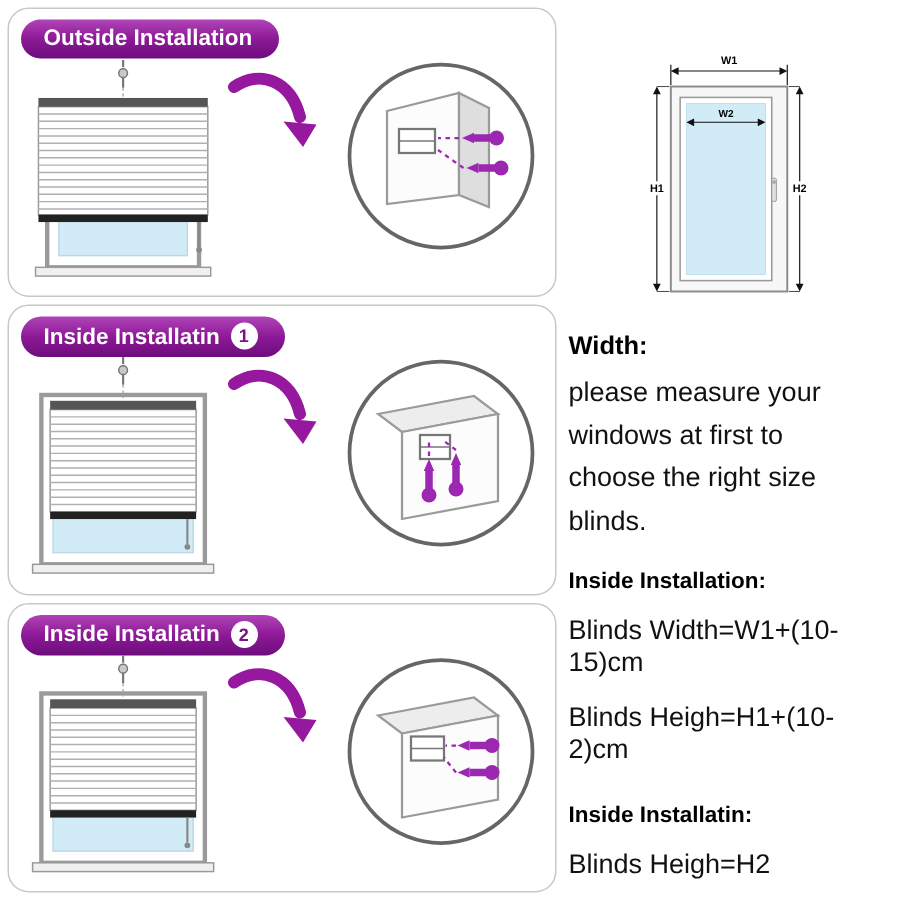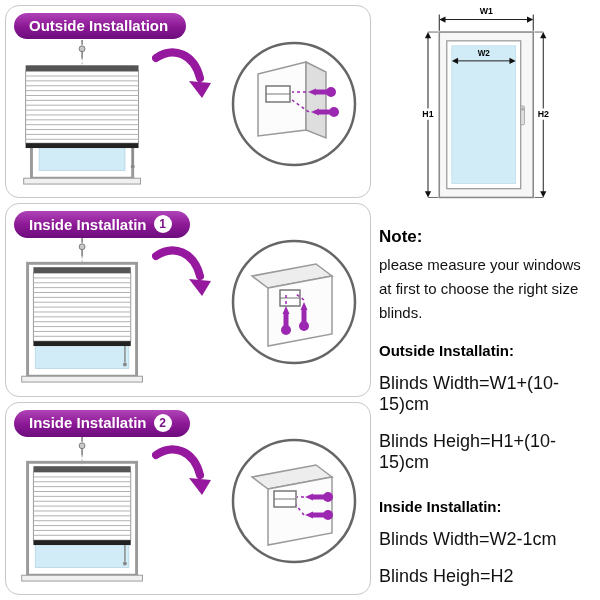--- a/index.html
+++ b/index.html
@@ -9,23 +9,23 @@
   .panel { position: relative; flex: 1; border: 1.5px solid #c8c8c8; border-radius: 14px; background: #fff; overflow: hidden; }
   .banner { position: absolute; top: 7px; left: 8px; display: flex; align-items: center; gap: 7px;
             padding: 4px 18px 5px 15px; border-radius: 16px;
             background: linear-gradient(180deg, #b044b8 0%, #8d1996 50%, #6d0c7d 100%);
             color: #fff; font-size: 15px; font-weight: bold; white-space: nowrap; }
   .badge { display: inline-flex; width: 18px; height: 18px; border-radius: 50%; background: #fff;
            color: #7b1286; font-size: 12px; font-weight: bold; align-items: center; justify-content: center; }
   .blinds-art { position: absolute; left: 6px; top: 30px; }
   .arrow-art { position: absolute; left: 146px; top: 40px; }
   .circle-art { position: absolute; left: 222px; top: 32px; }
-  .right-col { flex: 1; padding: 2px 2px 0 8px; display: flex; flex-direction: column; }
+  .right-col { flex: 1; padding: 2px 2px 0 8px; display: flex; flex-direction: column; margin-top: 30px; }
   .note-title { font-size: 17px; font-weight: bold; margin: 12px 0 6px; color: #000; }
-  .note-body { font-size: 15px; line-height: 1.6; color: #111; max-width: 205px; }
+  .note-body { font-size: 18px; line-height: 1.6; color: #111; max-width: 205px; }
   .sec-title { font-size: 15px; font-weight: bold; margin: 17px 0 6px; color: #000; }
   .sec-line { font-size: 18px; margin: 8px 0; color: #111; }
   svg { display: block; }
 </style>
 </head>
 <body>
 
 <div class="canvas">
 
   <div class="left-col">
@@ -232,25 +232,24 @@
         <line x1="202" y1="48" x2="202" y2="296"></line>
         <polygon points="202,40 197,50 207,50" fill="#111" stroke="none"></polygon>
         <polygon points="202,304 197,294 207,294" fill="#111" stroke="none"></polygon>
         <line x1="188" y1="40" x2="202" y2="40" stroke-width="1"></line>
         <line x1="188" y1="304" x2="202" y2="304" stroke-width="1"></line>
       </g>
       <rect x="189" y="162" width="26" height="18" fill="#fff"></rect>
       <text x="202" y="176" text-anchor="middle" font-size="14" font-weight="bold" fill="#000" font-family="Liberation Sans, sans-serif">H2</text>
     </svg>
 
-    <div class="note-title">Note:</div>
+    <div class="note-title">Width:</div>
     <div class="note-body">please measure your windows at first to choose the right size blinds.</div>
 
-    <div class="sec-title">Outside Installatin:</div>
+    <div class="sec-title">Inside Installation:</div>
     <div class="sec-line">Blinds Width=W1+(10-15)cm</div>
-    <div class="sec-line">Blinds Heigh=H1+(10-15)cm</div>
+    <div class="sec-line">Blinds Heigh=H1+(10-2)cm</div>
 
     <div class="sec-title">Inside Installatin:</div>
-    <div class="sec-line">Blinds Width=W2-1cm</div>
     <div class="sec-line">Blinds Heigh=H2</div>
   </div>
 
 </div>
 
 </body></html>

